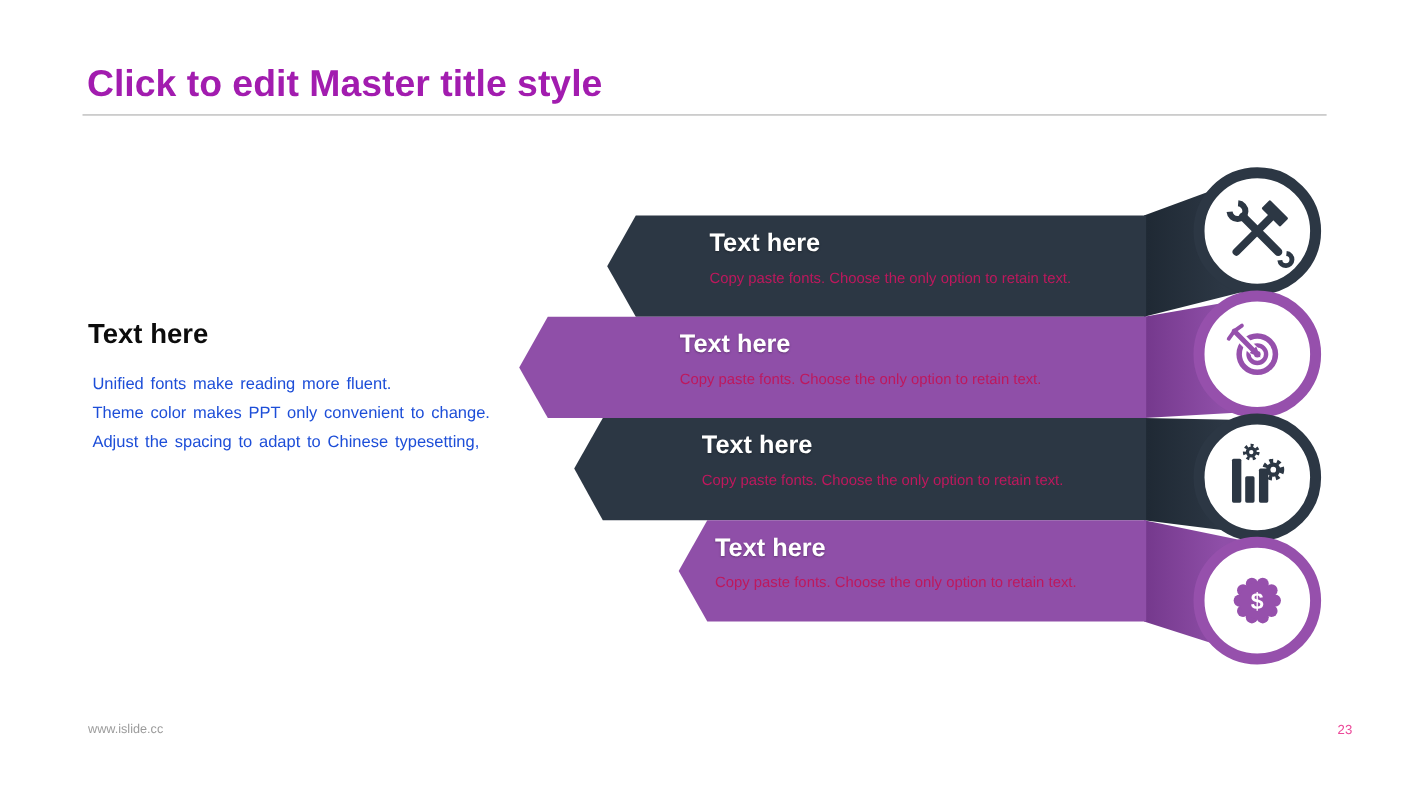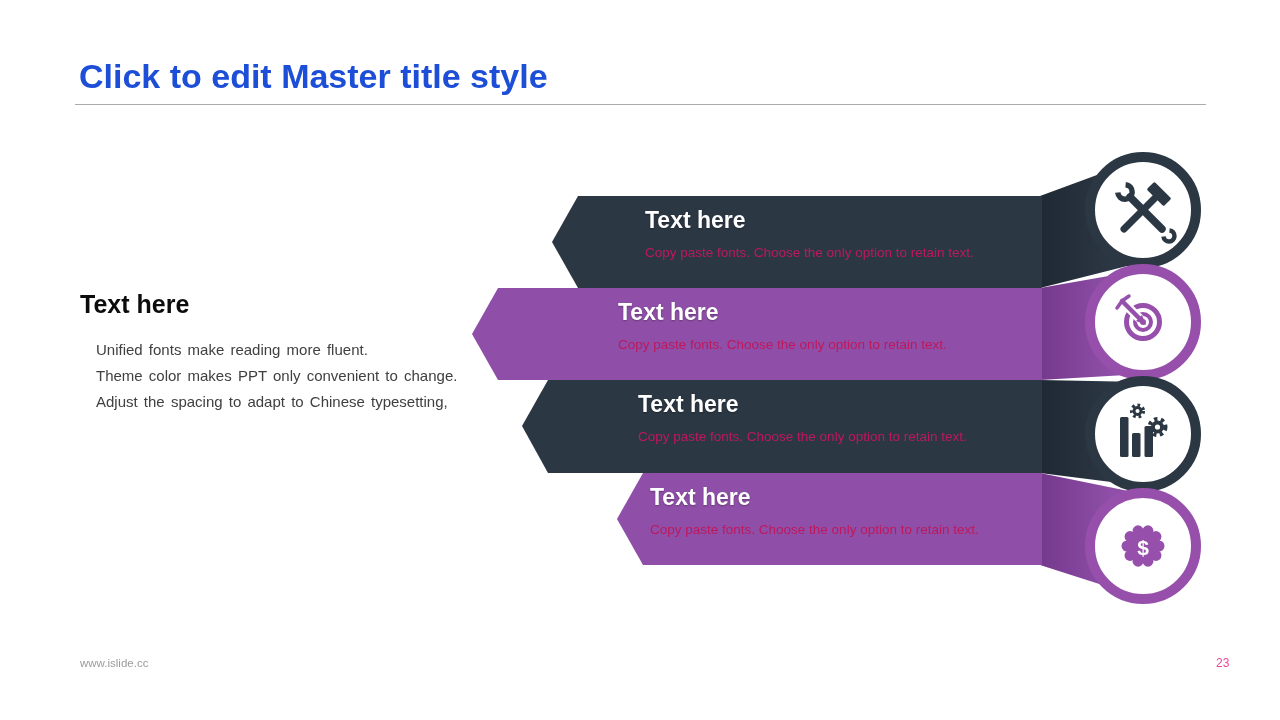--- a/index.html
+++ b/index.html
@@ -2,33 +2,33 @@
 <html><head>
 <meta charset="utf-8">
 <style>
   html,body{margin:0;padding:0;background:#ffffff;}
   .slide{
     position:relative;width:1280px;height:720px;overflow:hidden;
     background:#ffffff;font-family:"Liberation Sans", sans-serif;
   }
   .slide-title{
     position:absolute;left:79px;top:57px;
-    font-size:34px;font-weight:700;color:#1d4ed8;letter-spacing:0;
+    font-size:34px;font-weight:700;color:#a21caf;letter-spacing:0;
   }
   .title-divider{
     position:absolute;left:75px;top:104px;width:1131px;height:1px;
     background:#ababab;
   }
   .left-heading{
     position:absolute;left:80px;top:290px;
     font-size:25px;font-weight:700;color:#0c0c0c;
   }
   .left-paragraph{
-    position:absolute;left:96px;top:337px;width:420px;
-    font-size:15px;line-height:26.2px;color:#404040;word-spacing:2px;
+    position:absolute;left:84px;top:337px;width:420px;
+    font-size:15px;line-height:26.2px;color:#1d4ed8;word-spacing:2px;
   }
   .graphic-svg{position:absolute;left:440px;top:140px;width:790px;height:480px;}
   .banner-text{position:absolute;pointer-events:none;}
   .banner-title{
     position:absolute;font-size:23px;font-weight:700;color:#ffffff;
     text-shadow:0 1px 2px rgba(0,0,0,0.3);white-space:nowrap;
   }
   .banner-subtitle{
     position:absolute;font-size:13.5px;color:#be185d;white-space:nowrap;
   }

